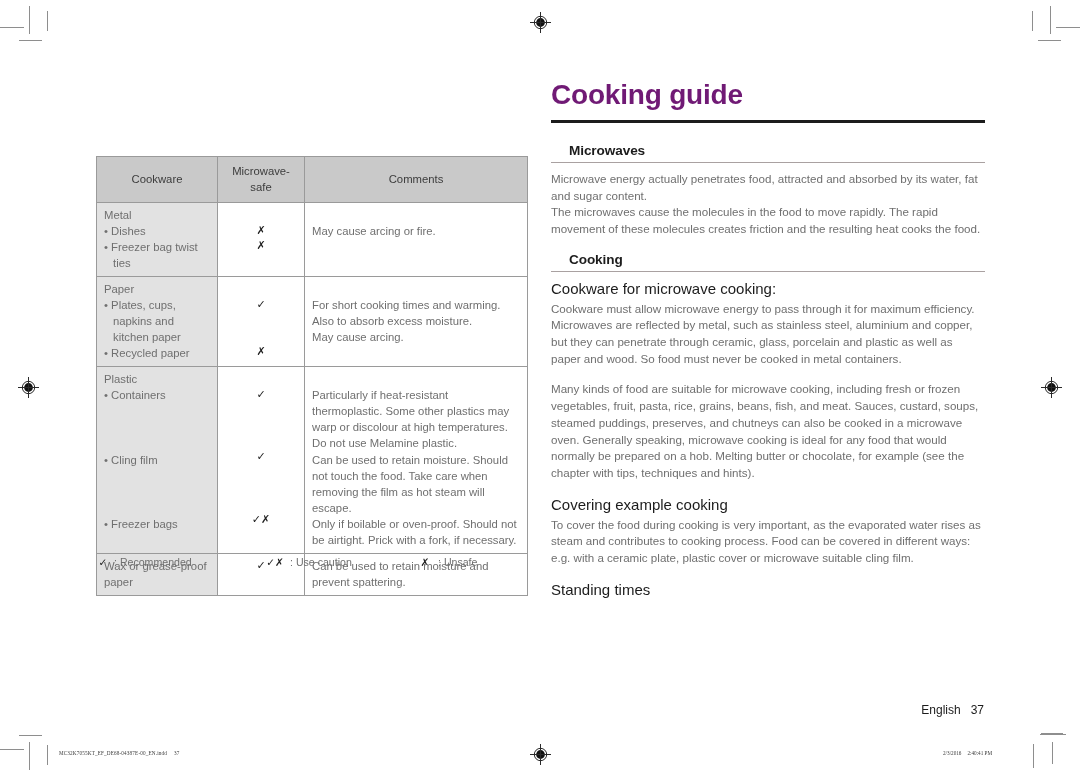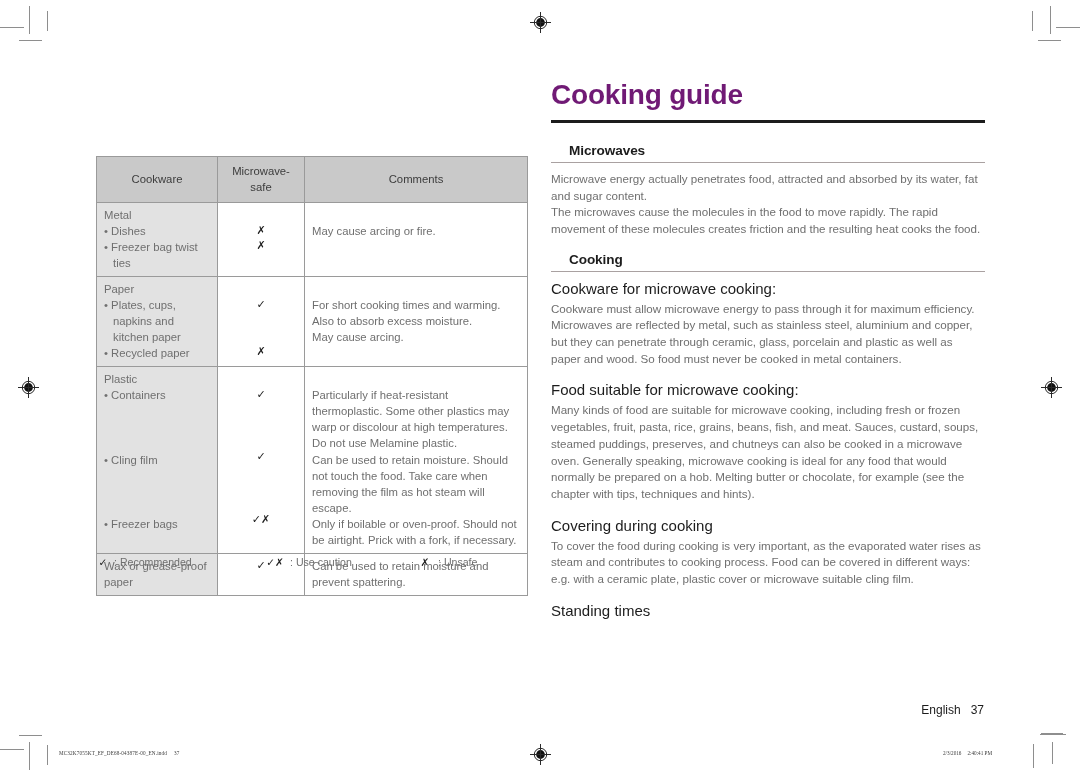--- a/index.html
+++ b/index.html
@@ -369,26 +369,25 @@
     <div class="block gap-top">
       <h2 class="sec">Cooking</h2>
       <div class="sec-rule"></div>
 
       <div class="block">
         <h3 class="sub">Cookware for microwave cooking:</h3>
         <p class="body">Cookware must allow microwave energy to pass through it for maximum efficiency. Microwaves are reflected by metal, such as stainless steel, aluminium and copper, but they can penetrate through ceramic, glass, porcelain and plastic as well as paper and wood. So food must never be cooked in metal containers.</p>
       </div>
 
       <div class="block">
-        <h3 class="sub">Food suitable for microwave cooking:</h3>
         <p class="body">Many kinds of food are suitable for microwave cooking, including fresh or frozen vegetables, fruit, pasta, rice, grains, beans, fish, and meat. Sauces, custard, soups, steamed puddings, preserves, and chutneys can also be cooked in a microwave oven. Generally speaking, microwave cooking is ideal for any food that would normally be prepared on a hob. Melting butter or chocolate, for example (see the chapter with tips, techniques and hints).</p>
       </div>
 
       <div class="block">
-        <h3 class="sub">Covering during cooking</h3>
+        <h3 class="sub">Covering example cooking</h3>
         <p class="body">To cover the food during cooking is very important, as the evaporated water rises as steam and contributes to cooking process. Food can be covered in different ways: e.g. with a ceramic plate, plastic cover or microwave suitable cling film.</p>
       </div>
 
       <div class="block">
         <h3 class="sub">Standing times</h3>
       </div>
     </div>
   </div>
 
   <div class="folio">

